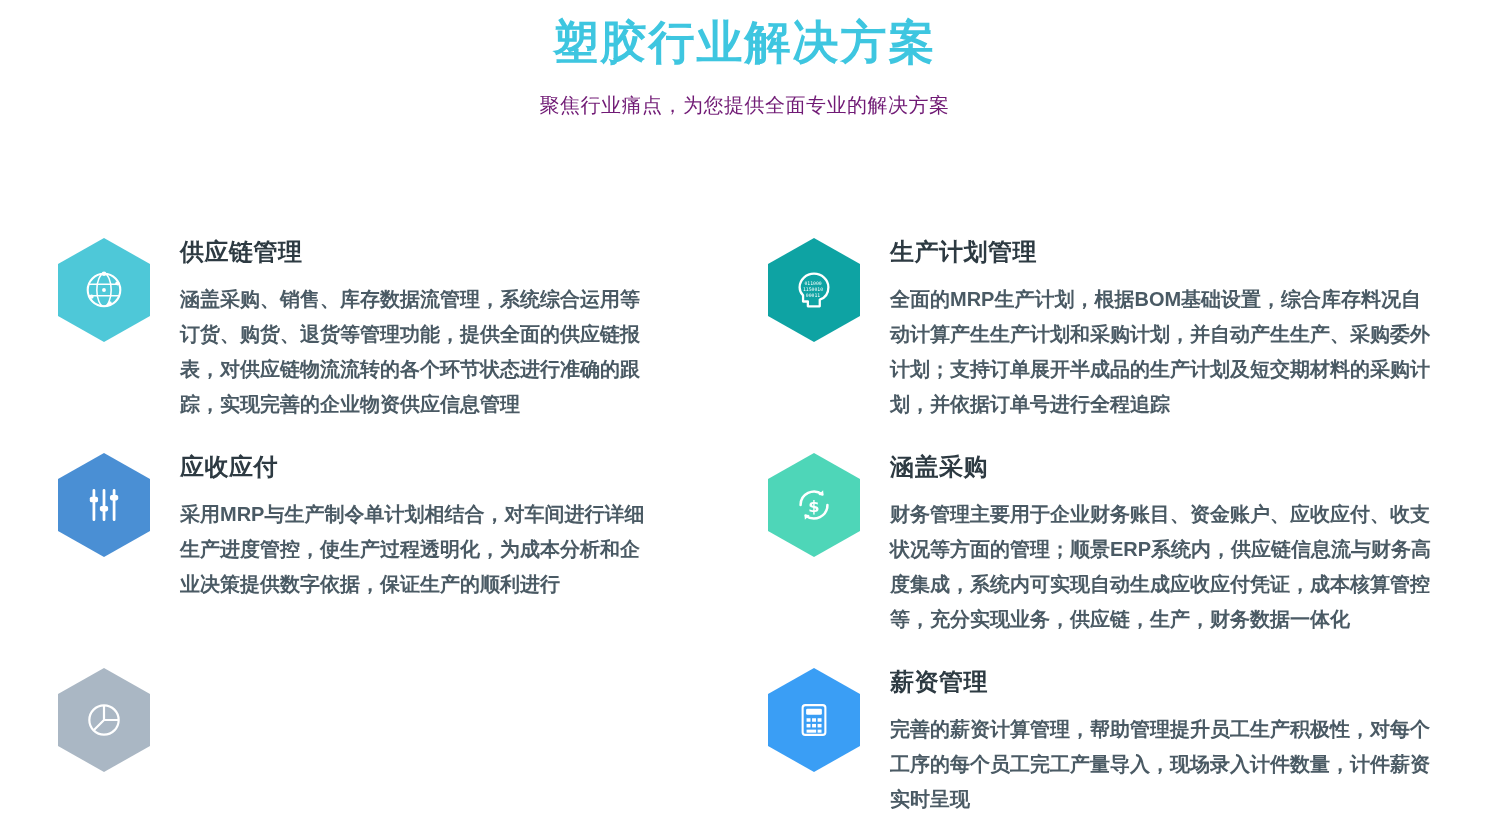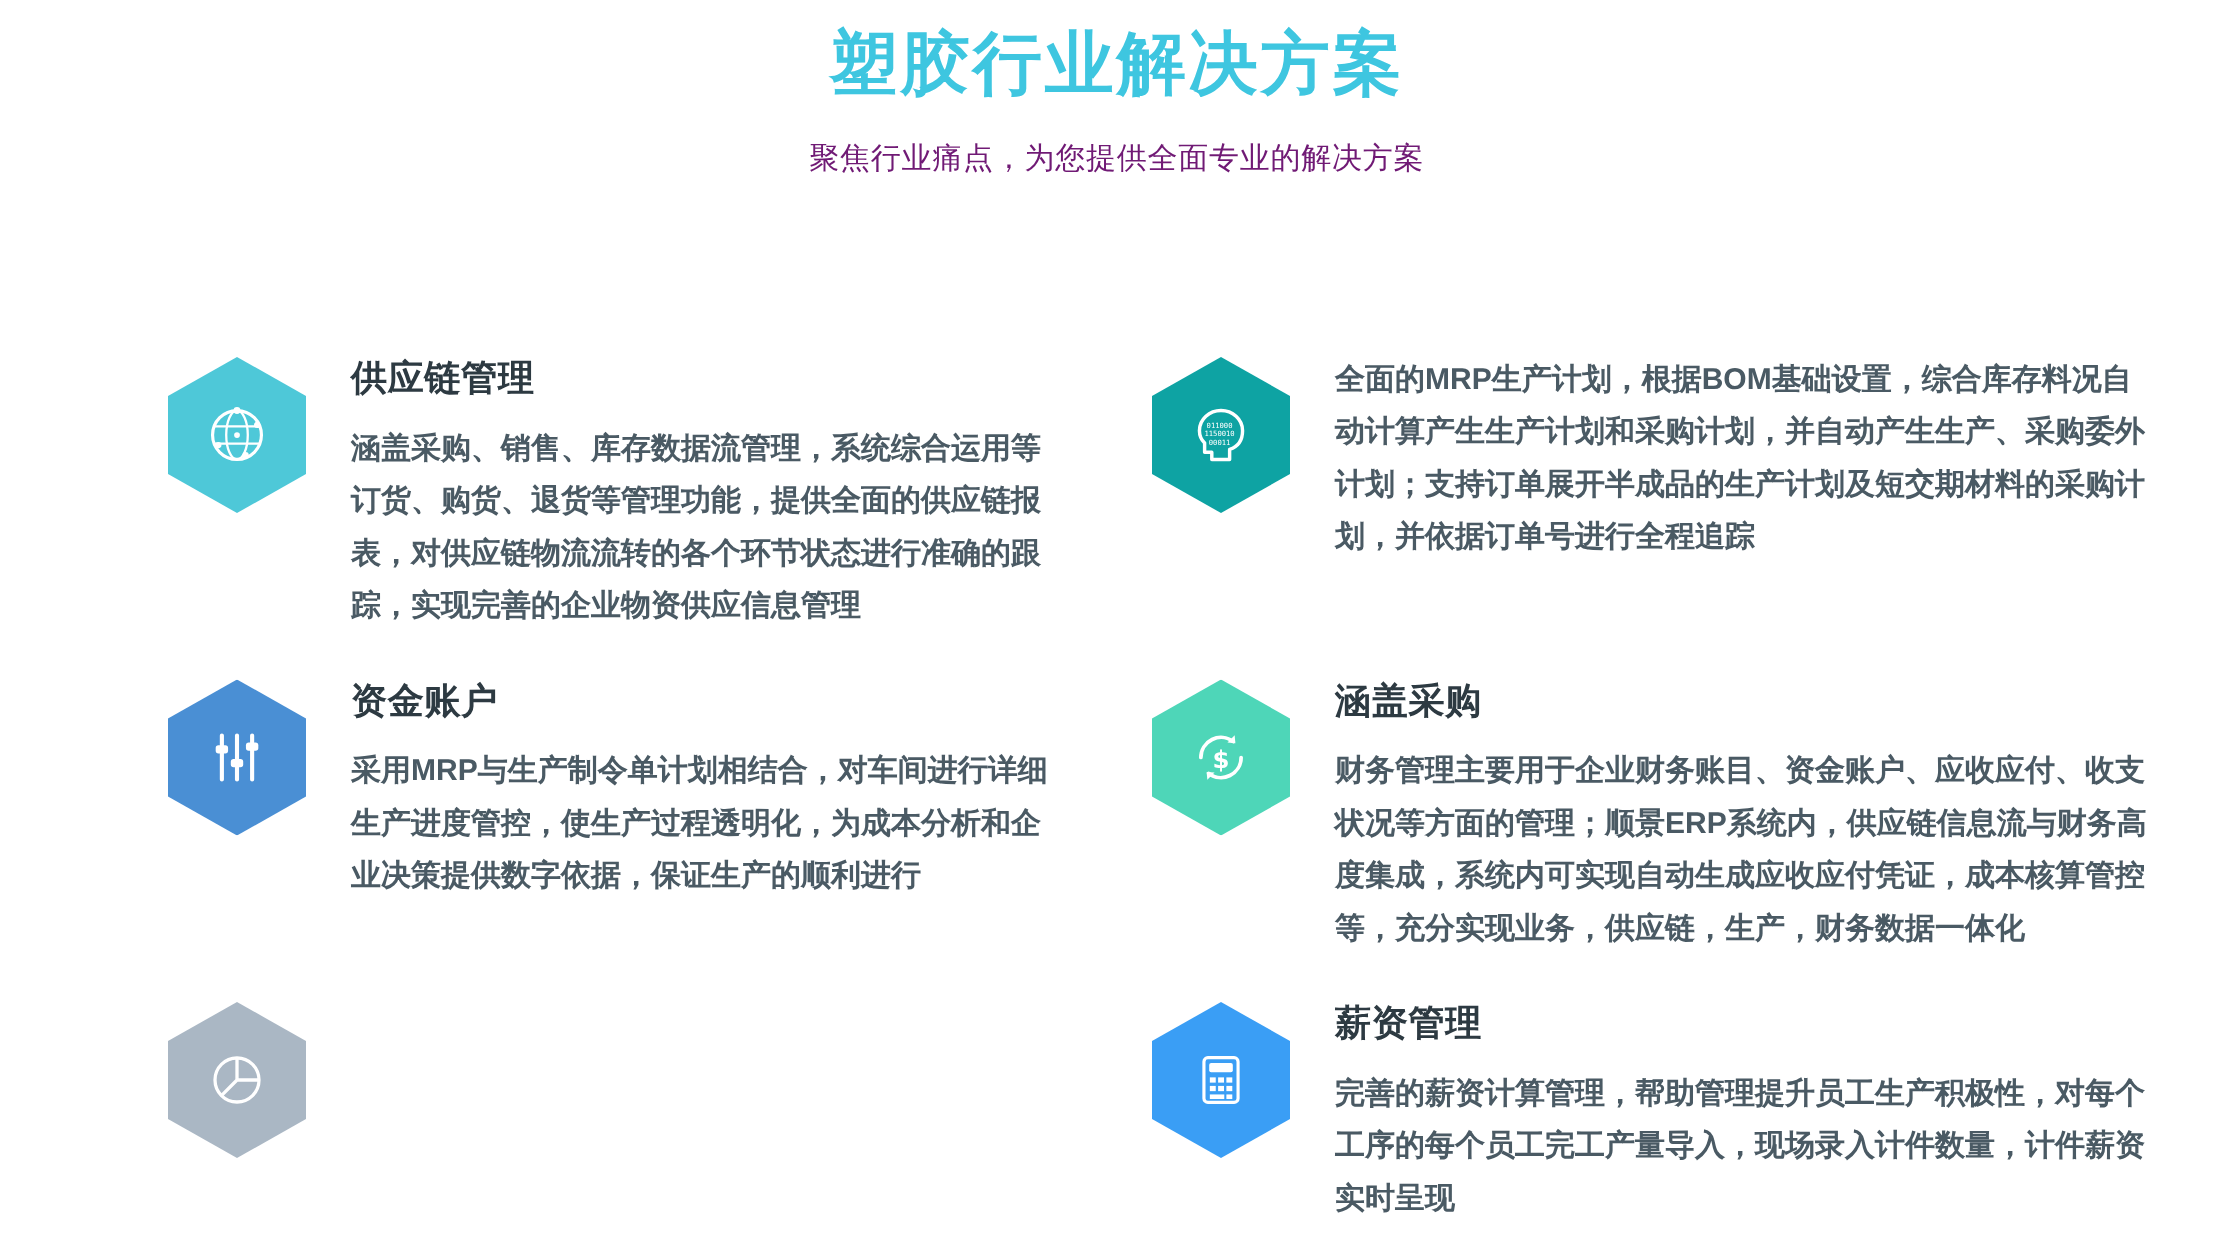--- a/index.html
+++ b/index.html
@@ -48,21 +48,21 @@
   }
   .col {
     width: 744px;
     box-sizing: border-box;
   }
   .card {
     display: flex;
     align-items: flex-start;
     box-sizing: border-box;
   }
-  .card.left { padding-left: 112px; }
+  .card.left { padding-left: 58px; }
   .card.right { padding-left: 24px; }
   .row-h { height: 215px; }
 
   .hexwrap {
     width: 92px;
     height: 104px;
     flex: 0 0 92px;
     position: relative;
     margin-right: 30px;
     margin-top: 6px;
@@ -135,21 +135,21 @@
           <div class="hex" id="hex2" style="background: rgb(74, 143, 212);">
             <svg width="44" height="44" viewBox="0 0 48 48" aria-hidden="true">
               <path d="M13 8 V40 M24 8 V40 M35 8 V40" stroke="#ffffff" stroke-width="3" stroke-linecap="round" fill="none"></path>
               <rect x="8.5" y="15" width="9" height="6" rx="2" fill="#ffffff"></rect>
               <rect x="19.5" y="25" width="9" height="6" rx="2" fill="#ffffff"></rect>
               <rect x="30.5" y="13" width="9" height="6" rx="2" fill="#ffffff"></rect>
             </svg>
           </div>
         </div>
         <div class="card-text">
-          <h3 class="card-title">资金账户</h3>
+          <h3 class="card-title">应收应付</h3>
           <p class="card-desc">采用MRP与生产制令单计划相结合，对车间进行详细生产进度管控，使生产过程透明化，为成本分析和企业决策提供数字依据，保证生产的顺利进行</p>
         </div>
       </div>
 
       <div class="card left row-h">
         <div class="hexwrap">
           <div class="hex" id="hex4" style="background: rgb(170, 183, 196);">
             <svg width="44" height="44" viewBox="0 0 48 48" aria-hidden="true">
               <circle cx="24" cy="24" r="16" fill="none" stroke="#ffffff" stroke-width="2.4"></circle>
               <path d="M24 24 V8 M24 24 H40 M24 24 L12.5 35.5" stroke="#ffffff" stroke-width="2.4" fill="none"></path>
@@ -166,20 +166,21 @@
           <div class="hex" id="hex1" style="background: rgb(14, 163, 163);">
             <svg width="46" height="46" viewBox="0 0 48 48" aria-hidden="true">
               <path d="M30 41 V34 c6-2 9-7 9-13 0-8-7-14-15-14S9 13 9 21c0 4 1.6 6.6 3.6 8.6V36h5v5z" fill="none" stroke="#ffffff" stroke-width="2.4" stroke-linejoin="round"></path>
               <text x="23" y="19" font-size="5" fill="#ffffff" text-anchor="middle" font-family="DejaVu Sans Mono, monospace">011000</text>
               <text x="23" y="25" font-size="5" fill="#ffffff" text-anchor="middle" font-family="DejaVu Sans Mono, monospace">1150010</text>
               <text x="23" y="31" font-size="5" fill="#ffffff" text-anchor="middle" font-family="DejaVu Sans Mono, monospace">00011</text>
             </svg>
           </div>
         </div>
         <div class="card-text">
+          <h3 class="card-title">生产计划管理</h3>
           <p class="card-desc">全面的MRP生产计划，根据BOM基础设置，综合库存料况自动计算产生生产计划和采购计划，并自动产生生产、采购委外计划；支持订单展开半成品的生产计划及短交期材料的采购计划，并依据订单号进行全程追踪</p>
         </div>
       </div>
 
       <div class="card right row-h">
         <div class="hexwrap">
           <div class="hex" id="hex3" style="background: rgb(78, 214, 184);">
             <svg width="46" height="46" viewBox="0 0 48 48" aria-hidden="true">
               <path d="M38 24a14 14 0 0 1-22.5 11.1" fill="none" stroke="#ffffff" stroke-width="2.6" stroke-linecap="round"></path>
               <path d="M10 24A14 14 0 0 1 32.5 12.9" fill="none" stroke="#ffffff" stroke-width="2.6" stroke-linecap="round"></path>

